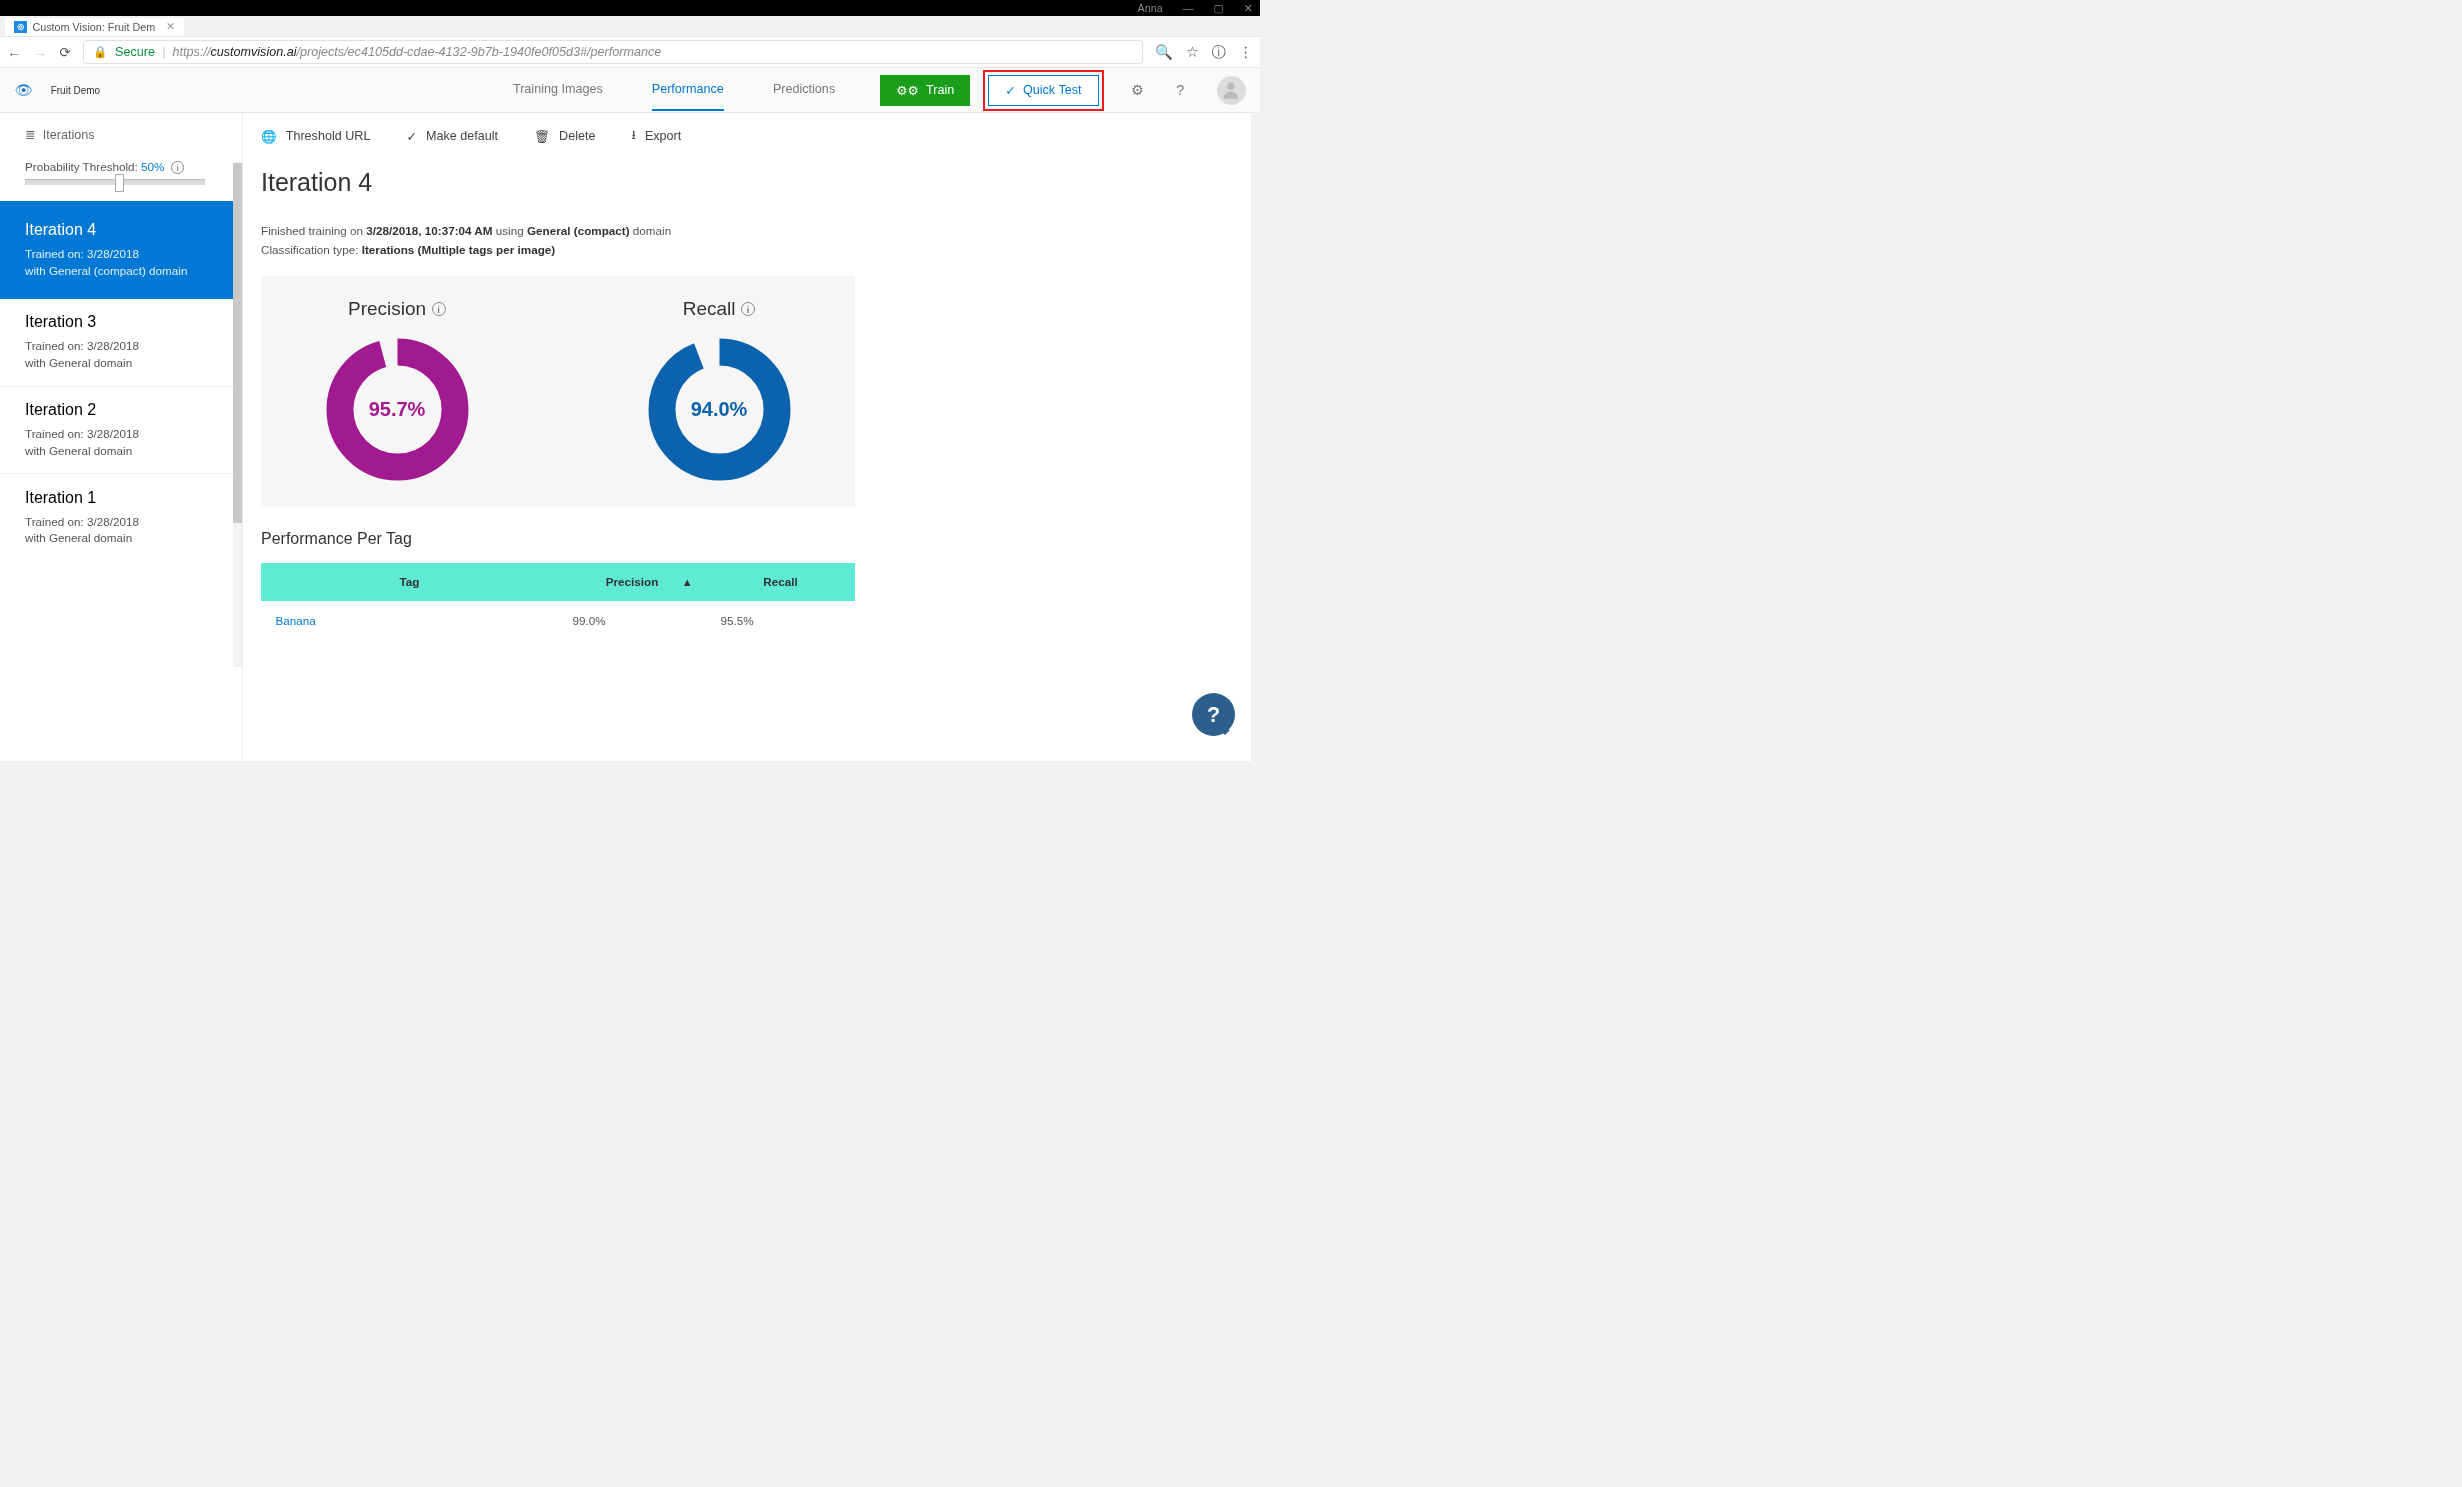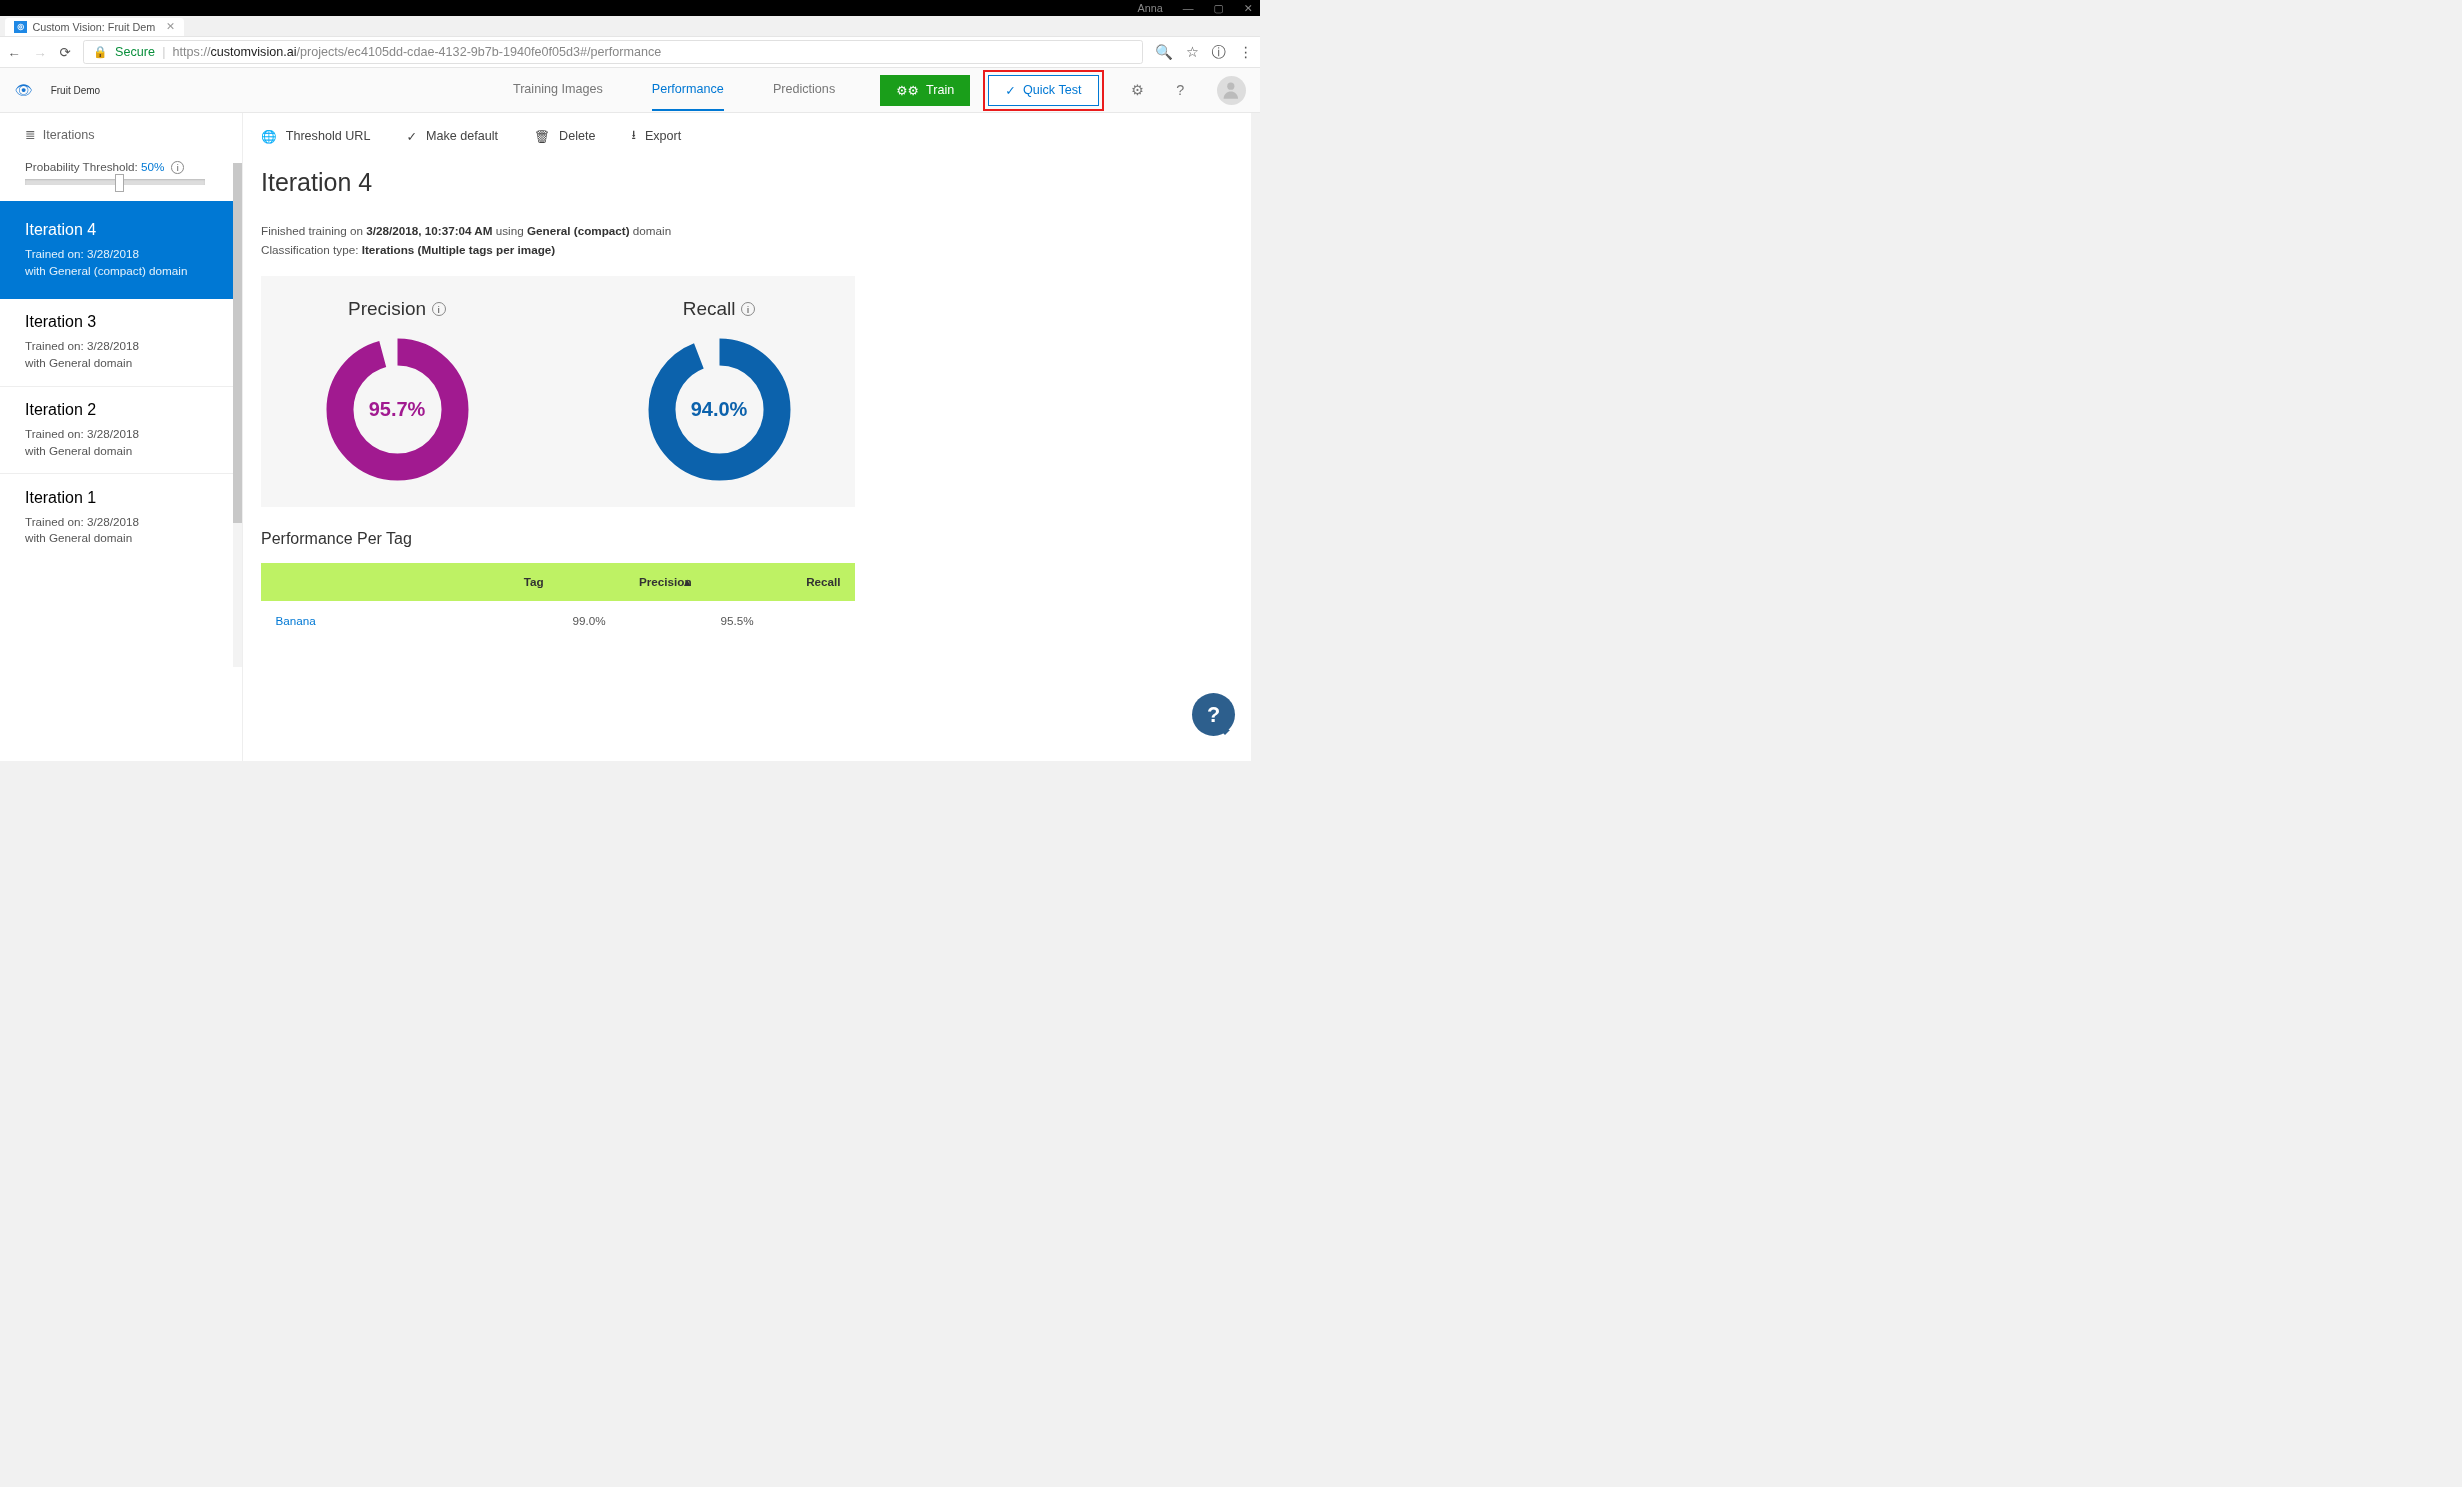--- a/index.html
+++ b/index.html
@@ -9,21 +9,21 @@
 .win-icons { display:flex; gap:20px; color:#888; }
 .tabrow { background:#f1f1f1; height:20px; display:flex; align-items:flex-end; }
 .tab { background:#fff; border-radius:3.6px 3.6px 0 0; margin-left:5.4px; padding:2.7px 9px; font-size:10.8px; display:flex; align-items:center; gap:5.4px; color:#555; }
 .favicon { width:12.6px; height:12.6px; background:#1e88e5; display:inline-flex; align-items:center; justify-content:center; color:#fff; font-size:8px; font-weight:bold; }
 .addrbar { background:#fff; height:32px; border-top:0.9px solid #e5e5e5; border-bottom:0.9px solid #e5e5e5; display:flex; align-items:center; padding:0 7.2px; gap:12.6px; }
 .nav-icon { color:#555; font-size:13.5px; cursor:pointer; }
 .nav-icon.dis { color:#ccc; }
 .urlbox { flex:1; display:flex; align-items:center; border:0.9px solid #e0e0e0; border-radius:2.7px; height:23.4px; padding:0 9px; font-size:12.6px; gap:7.2px; }
 .secure { color:#0a8f3c; font-size:12.6px; }
 .lock { color:#0a8f3c; font-size:11.7px; }
-.url { color:#888; }
+.url { color:#888;font-style:italic; }
 .url .host { color:#222; }
 .right-icons { display:flex; gap:12.6px; align-items:center; color:#555; font-size:14.4px; }
 .app { background:#fff; }
 .appbar { height:45px; background:#fafafa; border-bottom:0.9px solid #e8e8e8; display:flex; align-items:center; padding:0 14.4px; gap:18px; }
 .app-eye { color:#1976d2; font-size:14.4px; }
 .proj-name { font-size:10px; color:#333; font-weight:500; margin-right:auto; }
 .appnav { display:flex; gap:49px; font-size:12.6px; margin-right:27px; }
 .appnav .nav-item { color:#777; padding:12.6px 0; cursor:pointer; }
 .appnav .nav-item.act { color:#0078d4; border-bottom:2.7px solid #0078d4; font-weight:500; }
 .btn-train { background:#1a9e1a; color:#fff; border:none; height:31px; padding:0 16px; font-size:12.6px; display:flex; align-items:center; gap:7.2px; cursor:pointer; }
@@ -56,21 +56,21 @@
 .meta b { font-weight:600; color:#333;text-align:right; }
 .metrics { background:#f6f6f6; padding:21.6px; display:flex; justify-content:center; gap:171px; width:594px; }
 .metric { text-align:center; }
 .metric .lbl { font-size:19px; color:#333; display:flex; align-items:center; gap:5.4px; justify-content:center; margin-bottom:14.4px; }
 .info-circ { width:14.4px; height:14.4px; border:0.9px solid #888; border-radius:50%; font-size:9px; line-height:14.4px; }
 .donut { width:151px; height:151px; position:relative; display:flex; align-items:center; justify-content:center; }
 .donut svg { transform:rotate(-90deg); }
 .donut .val { position:absolute; font-size:20px; font-weight:600; }
 .perf-head { font-size:16px; font-weight:400; color:#333; margin:23.4px 0 14.4px; }
 table.perf { width:594px; border-collapse:collapse; font-size:11.7px; }
-table.perf th { background:#bef264; text-align:right; padding:12.6px 14.4px; font-weight:600; color:#333; }
+table.perf th { background:#5eead4; text-align:center; padding:12.6px 14.4px; font-weight:600; color:#333; }
 table.perf td { padding:12.6px 14.4px; color:#555; }
 table.perf td.link { color:#0078d4; }
 .th-mid { position:relative; }
 .sort-arr { position:absolute; right:16px; }
 .help-bubble { position:absolute; right:25px; bottom:43px; width:43px; height:43px; border-radius:50%; background:#2d5f8d; color:#fff; display:flex; align-items:center; justify-content:center; font-size:21.6px; font-weight:bold; cursor:pointer; }
 .help-bubble::after { content:""; position:absolute; bottom:-3.6px; right:5.4px; border:5.4px solid transparent; border-top-color:#2d5f8d; }
 </style>
 </head>
 <body>
 

